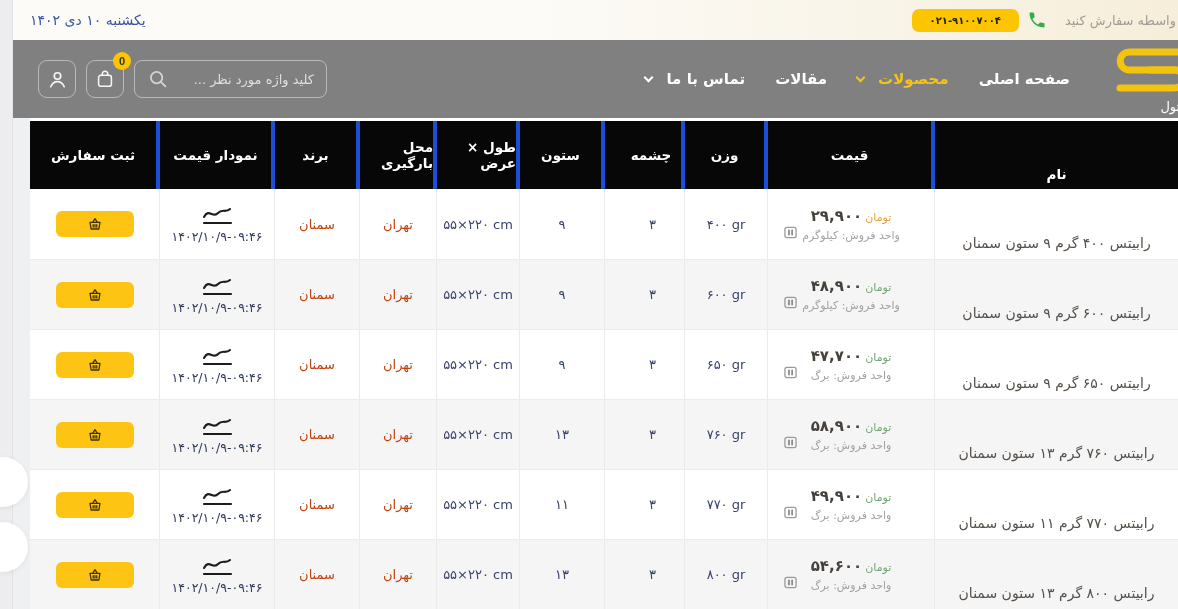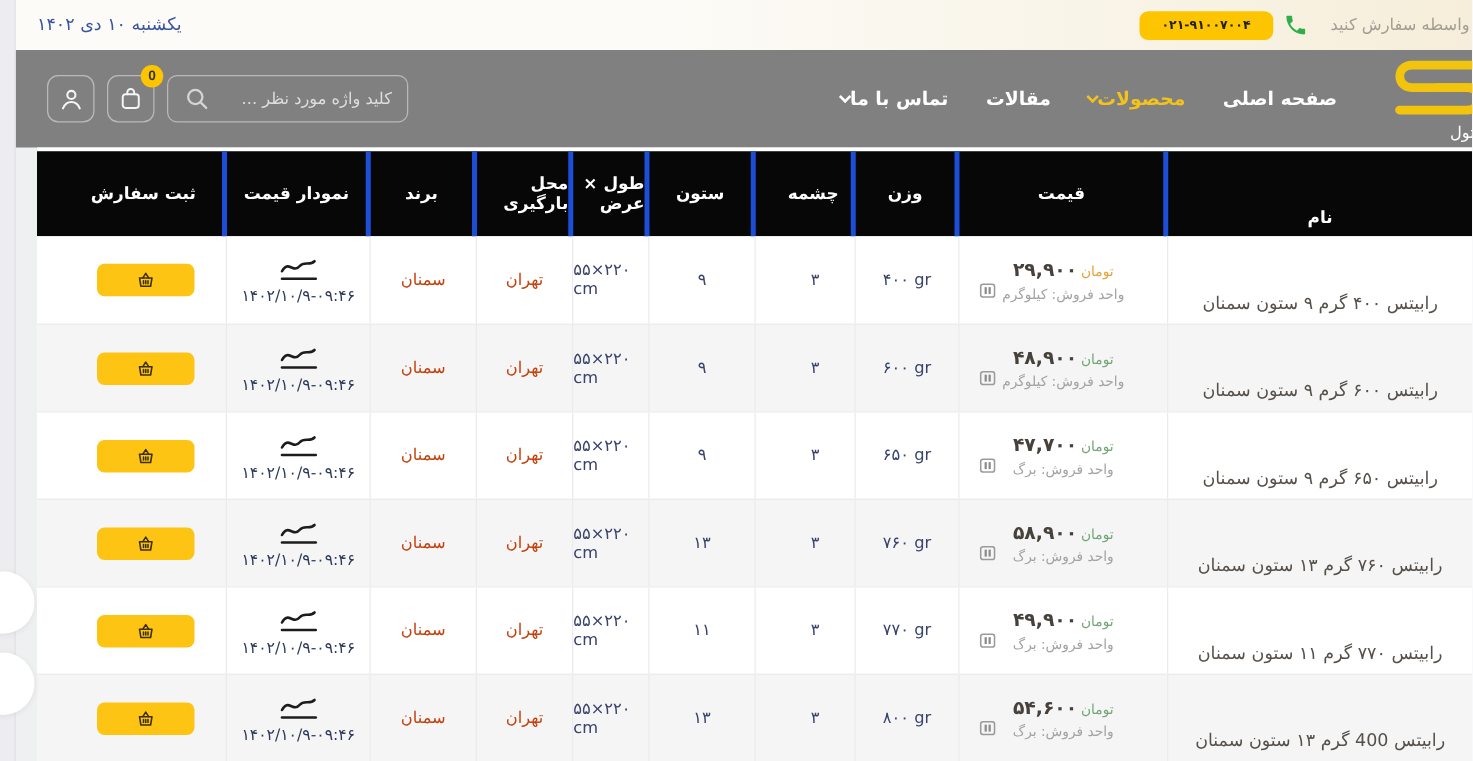--- a/index.html
+++ b/index.html
@@ -16,42 +16,42 @@
   .phone-badge { background:#fdc500; border-radius:7px; padding:6px 18px; font-size:10px; font-weight:bold; color:#222; direction:ltr; letter-spacing:.5px; cursor:pointer; }
   .phone-ico { width:20px; height:20px; margin:0 8px; flex:none; }
   .topdate { margin-right:auto; color:#3a55a0; font-size:14px; white-space:nowrap; }
 
   
   .navbar { position:relative; height:78px; background:#808080; display:flex; align-items:center; padding:0 0 0 20px; z-index:2; }
   .logo { position:relative; width:92px; height:70px; flex:none; margin-left:14px; margin-right:-4px; cursor:pointer; }
   .logo svg { position:absolute; top:2px; right:-14px; }
   .logo-text { position:absolute; bottom:0; right:-12px; color:#fff; font-size:13px; white-space:nowrap; }
   .nav-list { display:flex; align-items:center; gap:30px; margin-right:6px; }
-  .nav-item { display:flex; align-items:center; gap:0; color:#fff; font-weight:bold; font-size:15px; white-space:nowrap; cursor:pointer; }
+  .nav-item { display:flex; align-items:center; gap:14px; color:#fff; font-weight:bold; font-size:15px; white-space:nowrap; cursor:pointer; }
   .nav-item.active { color:#f3c21b; }
   .caret { width:7px; height:7px; border-left:2px solid currentColor; border-bottom:2px solid currentColor; transform:rotate(-45deg); margin-top:-4px; }
   .search-box { margin-right:auto; width:193px; height:38px; border:1px solid #b9b9b9; border-radius:8px; display:flex; align-items:center; padding:0 12px; gap:8px; margin-left:10px; }
   .search-box input { flex:1; min-width:0; background:transparent; border:none; outline:none; color:#f2f2f2; font-size:13px; text-align:right; font-family:inherit; }
   .search-box input::placeholder { color:#dedede; }
   .icon-btn { position:relative; width:38px; height:38px; border:1px solid #b9b9b9; border-radius:9px; background:transparent; display:flex; align-items:center; justify-content:center; margin-left:10px; flex:none; cursor:pointer; }
   .icon-btn.user { margin-left:18px; }
   .cart-badge { position:absolute; top:-9px; right:-8px; width:18px; height:18px; border-radius:50%; background:#fdc500; color:#333; font-size:11px; font-weight:bold; display:flex; align-items:center; justify-content:center; }
 
   
   .tablewrap { position:relative; margin-left:30px; border-top:3px solid #fff; z-index:2; }
   .thead { display:flex; height:68px; background:#070707; color:#fff; }
   .th { display:flex; align-items:center; justify-content:center; font-size:13.5px; font-weight:bold; }
   .th:not(:first-child) { border-right:4px solid #1d4ed8; }
   .trow { display:flex; height:70px; background:#fff; }
   .trow + .trow { border-top:1px solid #ececec; }
   .trow:nth-child(even) { background:#f5f5f6; }
   .td { display:flex; align-items:center; justify-content:center; font-size:13px; color:#39436b; }
   .td:not(:first-child) { border-right:1px solid #ebebeb; }
   .c-name  { width:243px;margin-top:37px; } .c-price { width:167px; } .c-weight{ width:83px; }
-  .c-chesh { width:80px;padding-left:16px; }  .c-sotoon{ width:85px; }  .c-dims  { width:61px; }
+  .c-chesh { width:80px;padding-left:16px; }  .c-sotoon{ width:85px; }  .c-dims  { width:83px; }
   .c-load  { width:77px; }  .c-brand { width:85px; }  .c-chart { width:115px; } .c-order { width:130px; }
   .td.c-name { font-size:14px; color:#56504a; }
   .td.c-load, .td.c-brand { color:#c2410c; }
   .td.c-weight, .td.c-dims { direction:ltr; }
 
   .price-cell { position:relative; flex-direction:column; gap:4px; }
   .price-line { display:flex; align-items:baseline; gap:3px; direction:rtl; }
   .toman { font-size:11px; }
   .price-num { font-size:15px; font-weight:bold; color:#47413c; letter-spacing:.3px; }
   .unit-line { font-size:11px; color:#a2a2a2; }
@@ -337,21 +337,21 @@
         <svg width="16" height="16" viewBox="0 0 24 24" fill="none" stroke="#3c3000" stroke-width="1.9" stroke-linecap="round" stroke-linejoin="round">
           <path d="M4.5 9.5 h15 l-1.7 10 h-11.6 z"></path>
           <path d="M8.5 9.5 L12 4 l3.5 5.5"></path>
           <path d="M9.3 13 v3.5 M12 13 v3.5 M14.7 13 v3.5"></path>
         </svg>
       </button>
     </div>
   </div>
 
   <div class="trow">
-    <div class="td c-name">رابیتس 400 گرم ۱۳ ستون سمنان</div>
+    <div class="td c-name">رابیتس ۸۰۰ گرم ۱۳ ستون سمنان</div>
     <div class="td c-price price-cell">
       <div class="price-line">
         <span class="toman" style="color: rgb(115, 165, 120);">تومان</span>
         <span class="price-num">۵۴,۶۰۰</span>
       </div>
       <div class="unit-line">واحد فروش: برگ</div>
       <svg class="mini-ico" width="13" height="13" viewBox="0 0 14 14">
         <rect x="1" y="1.5" width="12" height="11" rx="2" fill="none" stroke="#9a9a9a" stroke-width="1.4"></rect>
         <rect x="4.4" y="4" width="1.9" height="6" fill="#8a8a8a"></rect>
         <rect x="7.8" y="4" width="1.9" height="6" fill="#8a8a8a"></rect>

